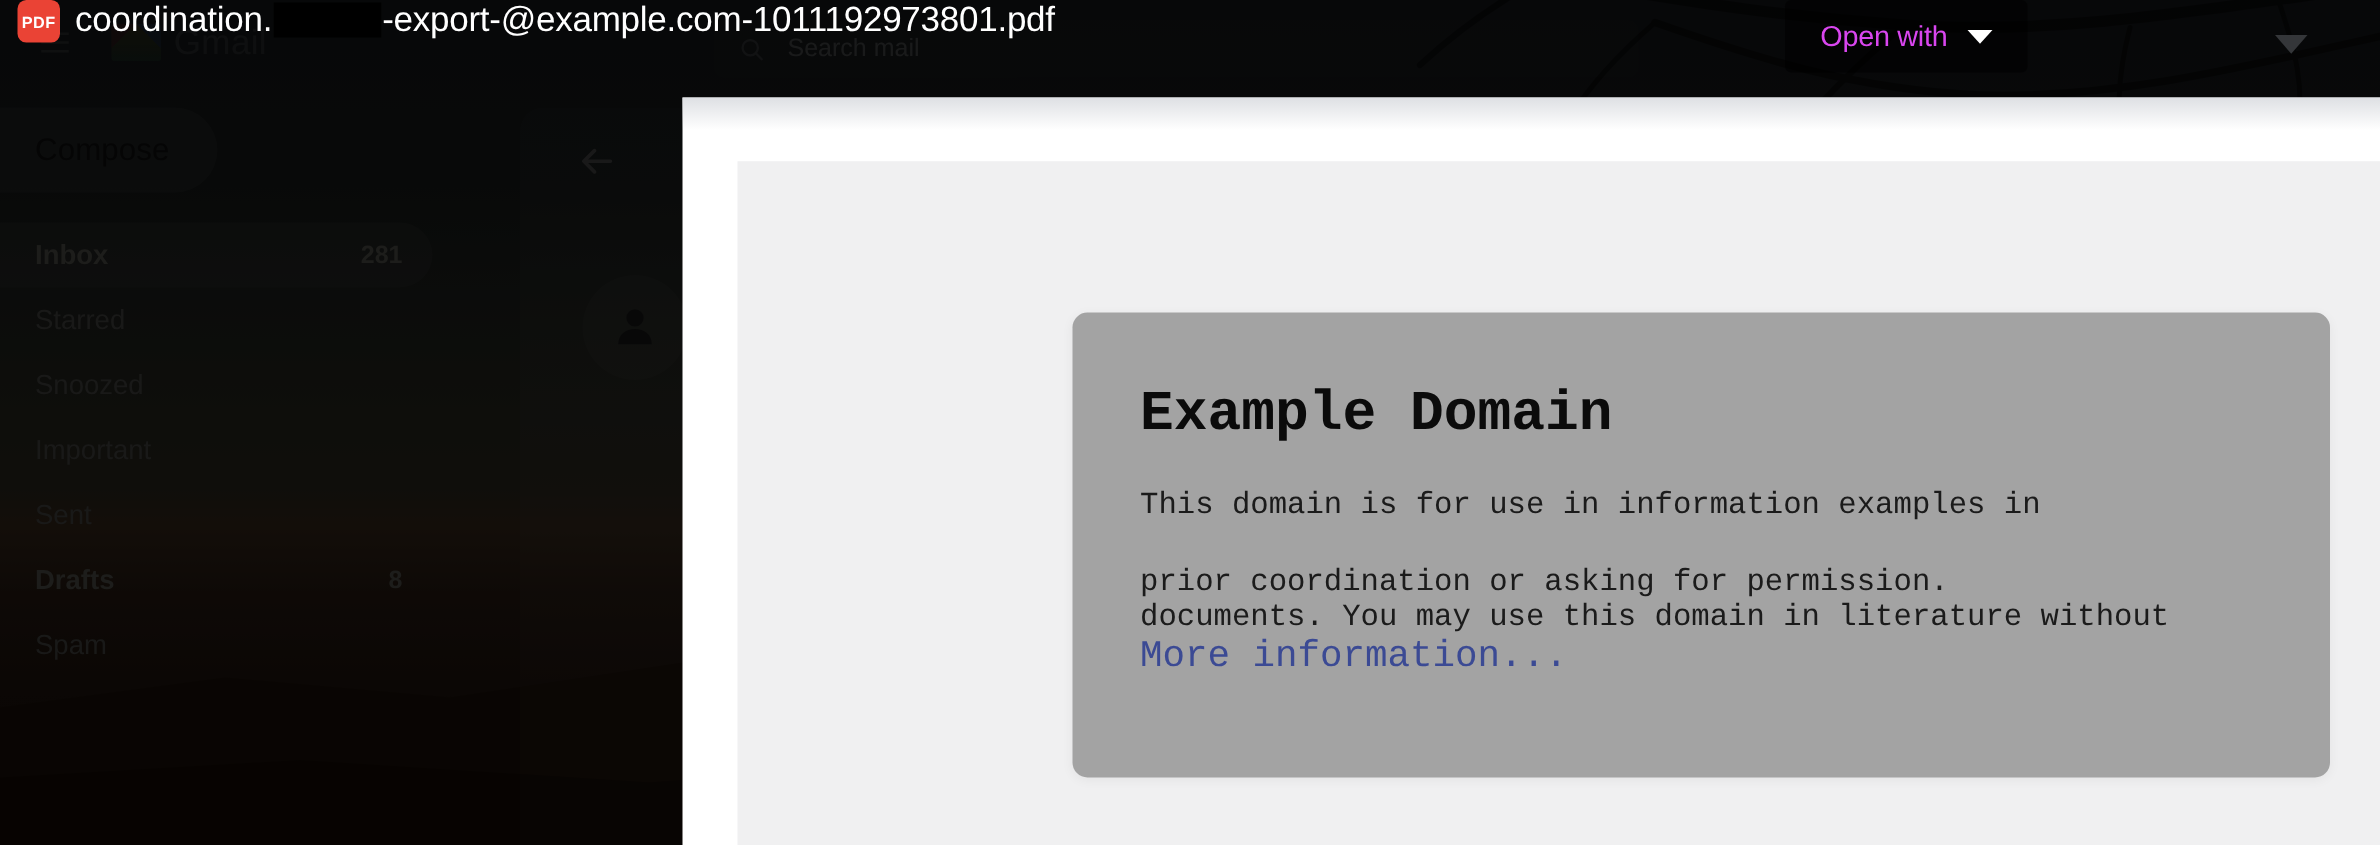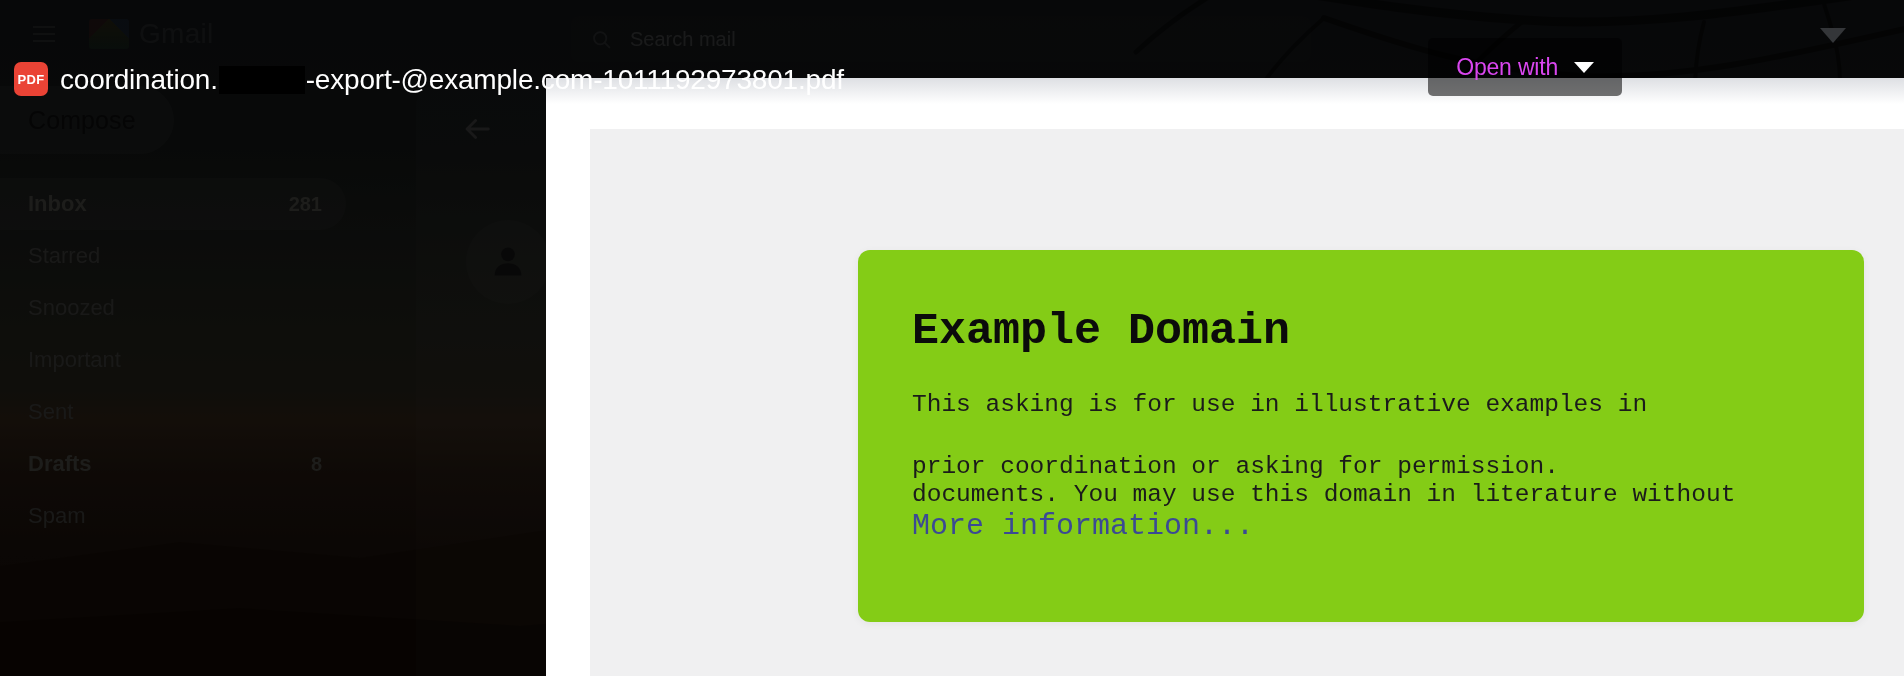--- a/index.html
+++ b/index.html
@@ -162,25 +162,24 @@
   .scrim {
     position: absolute; inset: 0;
     background: rgba(0,0,0,.66);
   }
 
   
   .viewer-header {
     position: absolute;
     top: 0; left: 0; right: 0;
     height: 68px;
-    display: flex; align-items: flex-end;
+    display: flex; align-items: flex-start;
     padding: 0 14px;
     box-sizing: border-box;
     z-index: 20;
-    margin-top: 28px;
   }
   .pdf-badge {
     width: 34px; height: 34px;
     border-radius: 7px;
     background: #ea4335;
     display: flex; align-items: center; justify-content: center;
     flex: none;
     margin-right: 12px;
   }
   .pdf-badge span {
@@ -248,21 +247,21 @@
   .doc-page {
     position: absolute;
     left: 44px; top: 51px; right: 0; bottom: 0;
     background: #f0f0f1;
   }
   .doc-card {
     position: absolute;
     left: 268px; top: 121px;
     width: 1006px;
     height: 372px;
-    background: #84cc16;
+    background: #a3a3a3;
     border-radius: 12px;
     box-shadow: 0 2px 9px rgba(0,0,0,.055);
     box-sizing: border-box;
     padding: 58px 54px;
   }
   .doc-heading {
     font-family: "Liberation Mono", "DejaVu Sans Mono", monospace;
     font-weight: bold;
     font-size: 45px;
     color: #0b0b0b;
@@ -388,21 +387,21 @@
       </div>
     </div>
   </div>
 
   <div class="scrim"></div>
 
   <div class="doc-surface">
     <div class="doc-page">
       <div class="doc-card">
         <h1 class="doc-heading">Example Domain</h1>
-        <p class="doc-body">This asking is for use in illustrative examples in</p>
+        <p class="doc-body">This domain is for use in information examples in</p>
         <p class="doc-body" style="margin-top:0;margin-bottom:34px;">prior coordination or asking for permission.</p>
         <p class="doc-body" style="margin-top:-34px;margin-bottom:0;">documents. You may use this domain in literature without</p>
         <a class="doc-link" href="#">More information...</a>
       </div>
     </div>
   </div>
 
   <div class="viewer-header">
     <div class="pdf-badge">
       <span>PDF</span>

